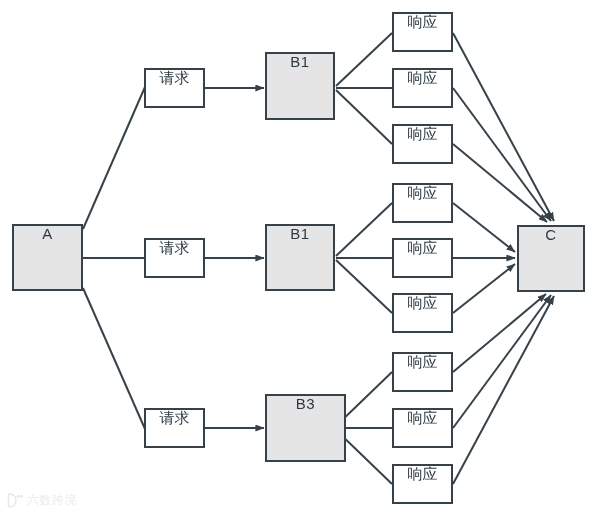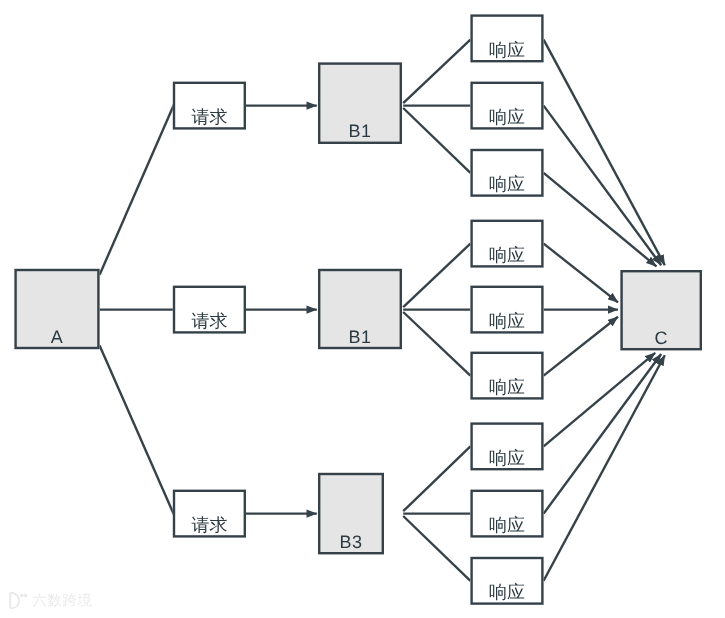--- a/index.html
+++ b/index.html
@@ -24,21 +24,21 @@
     left: 0;
     top: 0;
     width: 604px;
     height: 515px;
     pointer-events: none;
   }
   .node {
     position: absolute;
     box-sizing: border-box;
     display: flex;
-    align-items: flex-end;
+    align-items: flex-start;
     justify-content: center;
     border: 2px solid #36424a;
     color: #2b3a42;
     line-height: 1;
     z-index: 2;
   }
   .node.service {
     background: #e5e5e5;
     border-color: #36424a;
     font-size: 15px;
@@ -139,21 +139,21 @@
   <div class="node msg" style="left:144px; top:408px; width:61px; height:40px;">
     <span>请求</span>
   </div>
 
   <div class="node service" style="left:265px; top:52px; width:70px; height:68px;">
     <span>B1</span>
   </div>
   <div class="node service" style="left:265px; top:224px; width:70px; height:67px;">
     <span>B1</span>
   </div>
-  <div class="node service" style="left:265px; top:394px; width:55px; height:68px;">
+  <div class="node service" style="left:265px; top:394px; width:81px; height:68px;">
     <span>B3</span>
   </div>
 
   <div class="node msg" style="left:392px; top:12px; width:61px; height:40px;">
     <span>响应</span>
   </div>
   <div class="node msg" style="left:392px; top:68px; width:61px; height:40px;">
     <span>响应</span>
   </div>
   <div class="node msg" style="left:392px; top:124px; width:61px; height:40px;">

